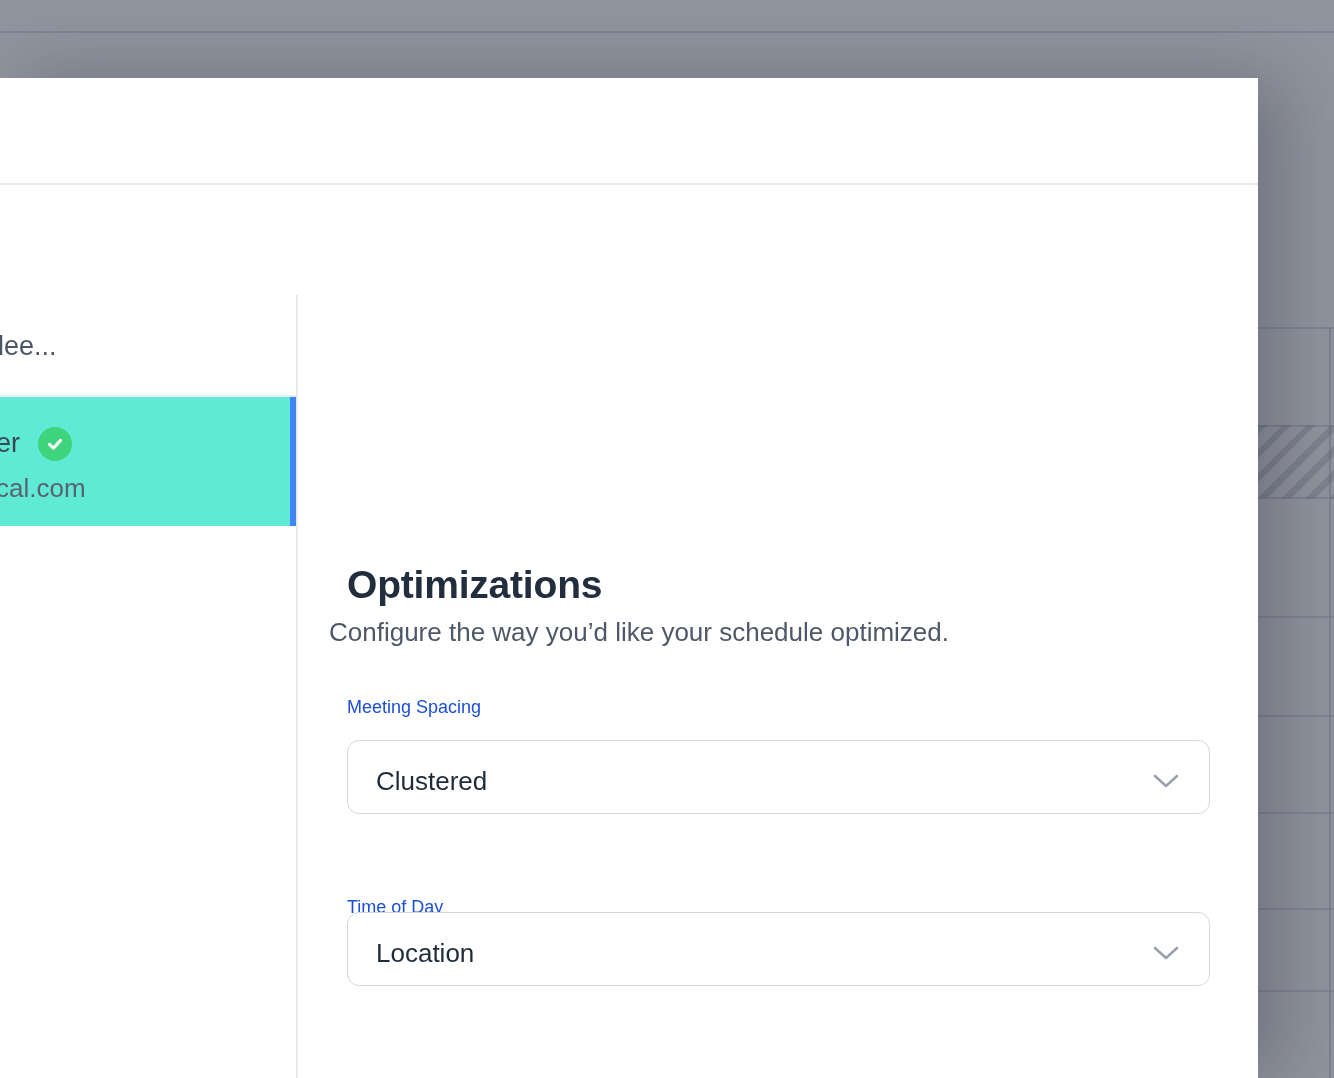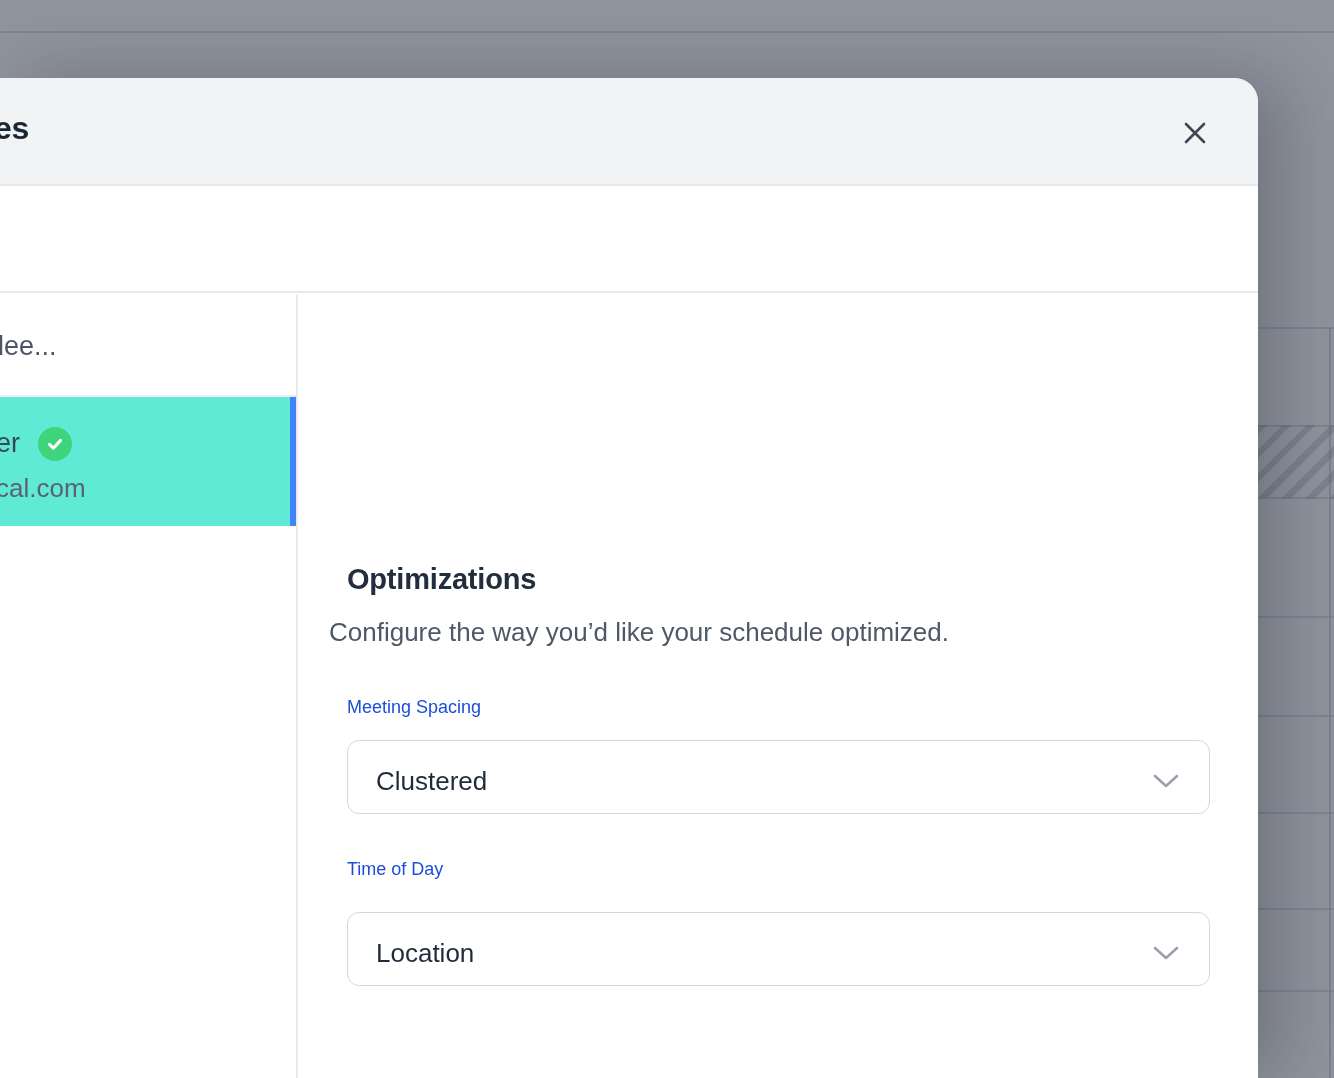--- a/index.html
+++ b/index.html
@@ -42,21 +42,21 @@
   .side-item.first .side-label{position:absolute;left:-2px;top:36px;font-size:27px;color:#4b5564;}
   .side-item.selected{height:129px;background:#5eead4;cursor:pointer;}
   .accent-bar{position:absolute;right:0;top:0;bottom:0;width:6px;background:var(--accent-blue);}
   .side-name{position:absolute;left:-4px;top:31px;font-size:27px;color:#3c4653;}
   .verified{position:absolute;left:38px;top:30px;width:34px;height:34px;border-radius:50%;
     background:var(--success-green);display:flex;align-items:center;justify-content:center;}
   .side-sub{position:absolute;left:-4px;top:76px;font-size:26px;color:#5a6270;}
 
   
   .main{position:absolute;left:300px;top:0;right:0;bottom:0;}
-  .sec-title{position:absolute;left:47px;font-size:29px;font-weight:700;color:#222d3d;letter-spacing:-.2px;}
+  .sec-title{position:absolute;left:47px;font-size:39px;font-weight:700;color:#222d3d;letter-spacing:-.2px;}
   .sec-desc{position:absolute;left:29px;font-size:26px;color:#4f5866;}
   .field-label{position:absolute;left:47px;font-size:18px;color:#1d4ed8;}
   .select{position:absolute;left:47px;width:863px;height:74px;border:1.5px solid #d3d8de;border-radius:12px;
     background:#fff;display:flex;align-items:center;justify-content:space-between;
     padding:8px 30px 0 28px;cursor:pointer;}
   .select .value{font-size:26px;color:#1f2b3a;}
 
   .sec-title.muted{color:#9aa1ac;}
 
   svg{display:block;}
@@ -73,30 +73,20 @@
   <div class="cal-stripes"></div>
   <div class="cal-hline" style="top:497px"></div>
   <div class="cal-hline" style="top:616px"></div>
   <div class="cal-hline" style="top:715px"></div>
   <div class="cal-hline" style="top:812px"></div>
   <div class="cal-hline" style="top:908px"></div>
   <div class="cal-hline" style="top:990px"></div>
 
   <div class="modal">
 
-    <div class="modal-header">
-      <div class="modal-title">es</div>
-      <button class="close-btn">
-        <span>
-          <svg width="28" height="28" viewBox="0 0 28 28">
-            <path d="M5 5 L23 23 M23 5 L5 23" stroke="#3d4654" stroke-width="2.6" stroke-linecap="round" fill="none"></path>
-          </svg>
-        </span>
-      </button>
-    </div>
 
     <div class="toolbar-band"></div>
 
     <div class="modal-body">
 
       <div class="sidebar">
         <div class="side-item first">
           <span class="side-label">lee...</span>
         </div>
         <div class="side-item selected">
@@ -119,21 +109,21 @@
         <div class="field-label" style="top:402px">Meeting Spacing</div>
         <div class="select" style="top:445px">
           <span class="value">Clustered</span>
           <span>
             <svg width="26" height="14" viewBox="0 0 26 14">
               <path d="M2 2 L13 12 L24 2" stroke="#9aa1ad" stroke-width="2.6" fill="none" stroke-linecap="round" stroke-linejoin="round"></path>
             </svg>
           </span>
         </div>
 
-        <div class="field-label" style="top:564px">Time of Day</div>
+        <div class="field-label" style="top:602px">Time of Day</div>
         <div class="select" style="top:617px">
           <span class="value">Location</span>
           <span>
             <svg width="26" height="14" viewBox="0 0 26 14">
               <path d="M2 2 L13 12 L24 2" stroke="#9aa1ad" stroke-width="2.6" fill="none" stroke-linecap="round" stroke-linejoin="round"></path>
             </svg>
           </span>
         </div>
 
         <h2 class="sec-title muted" style="top:780px">Location</h2>

